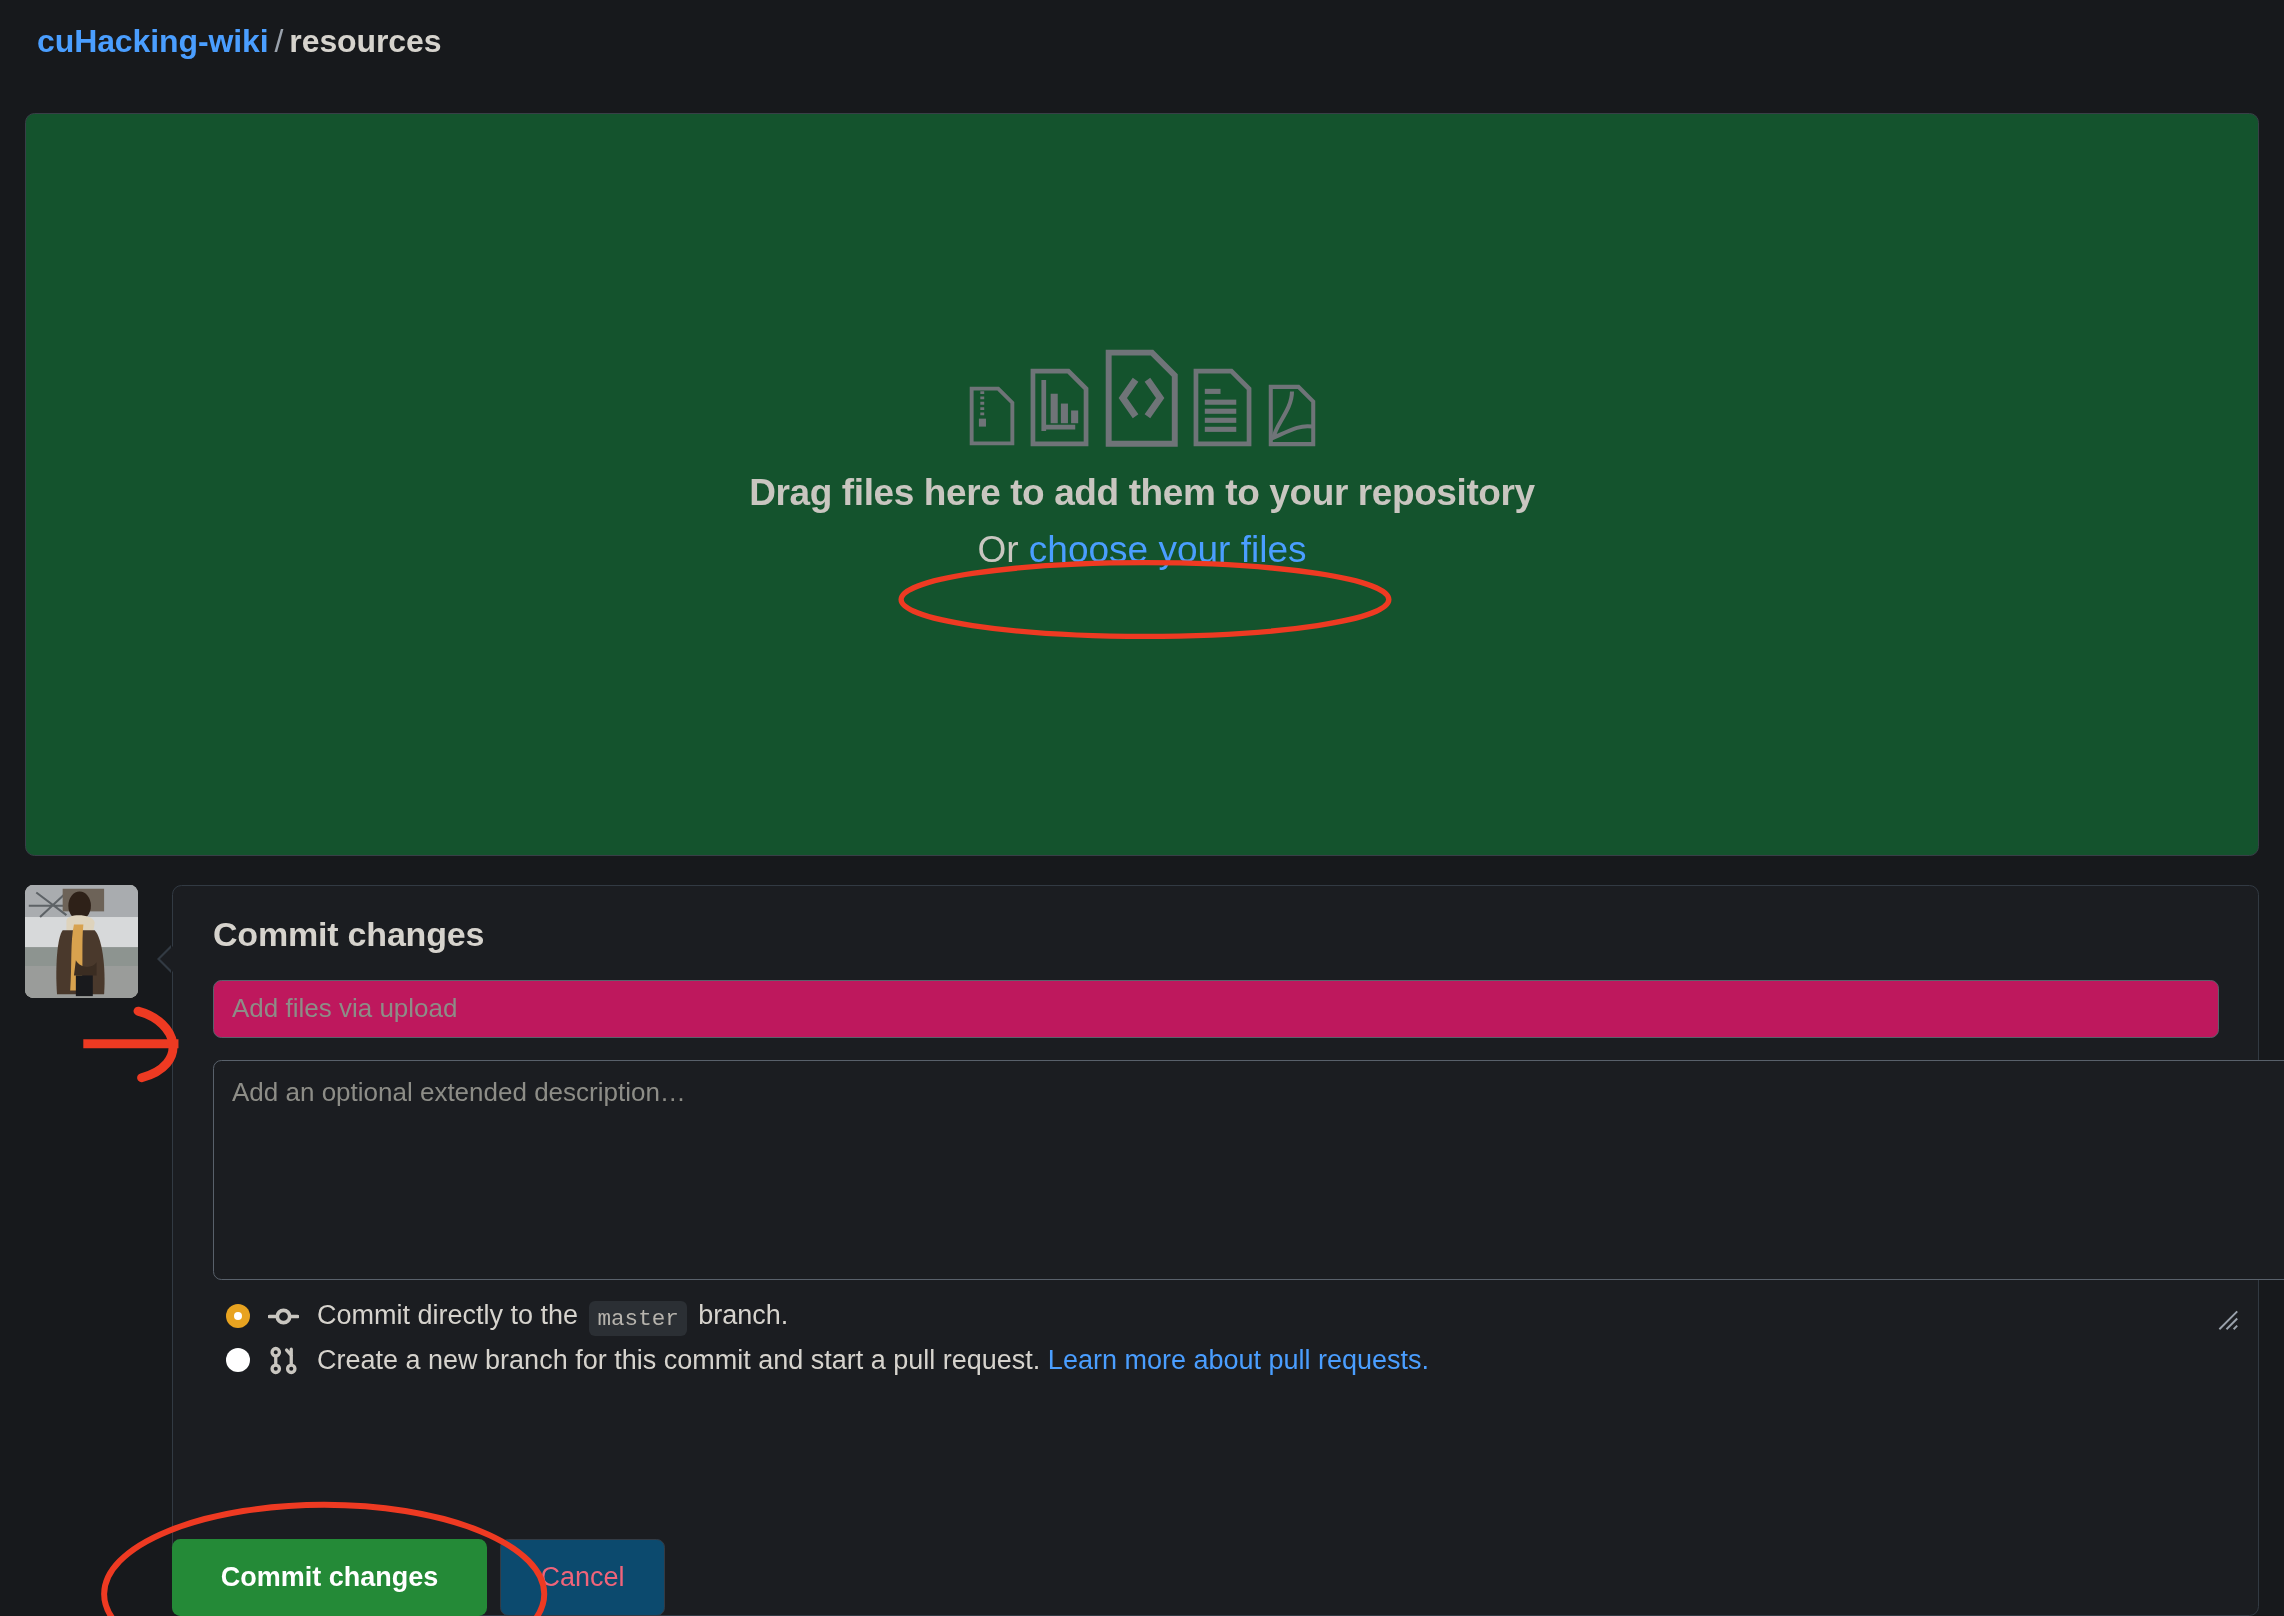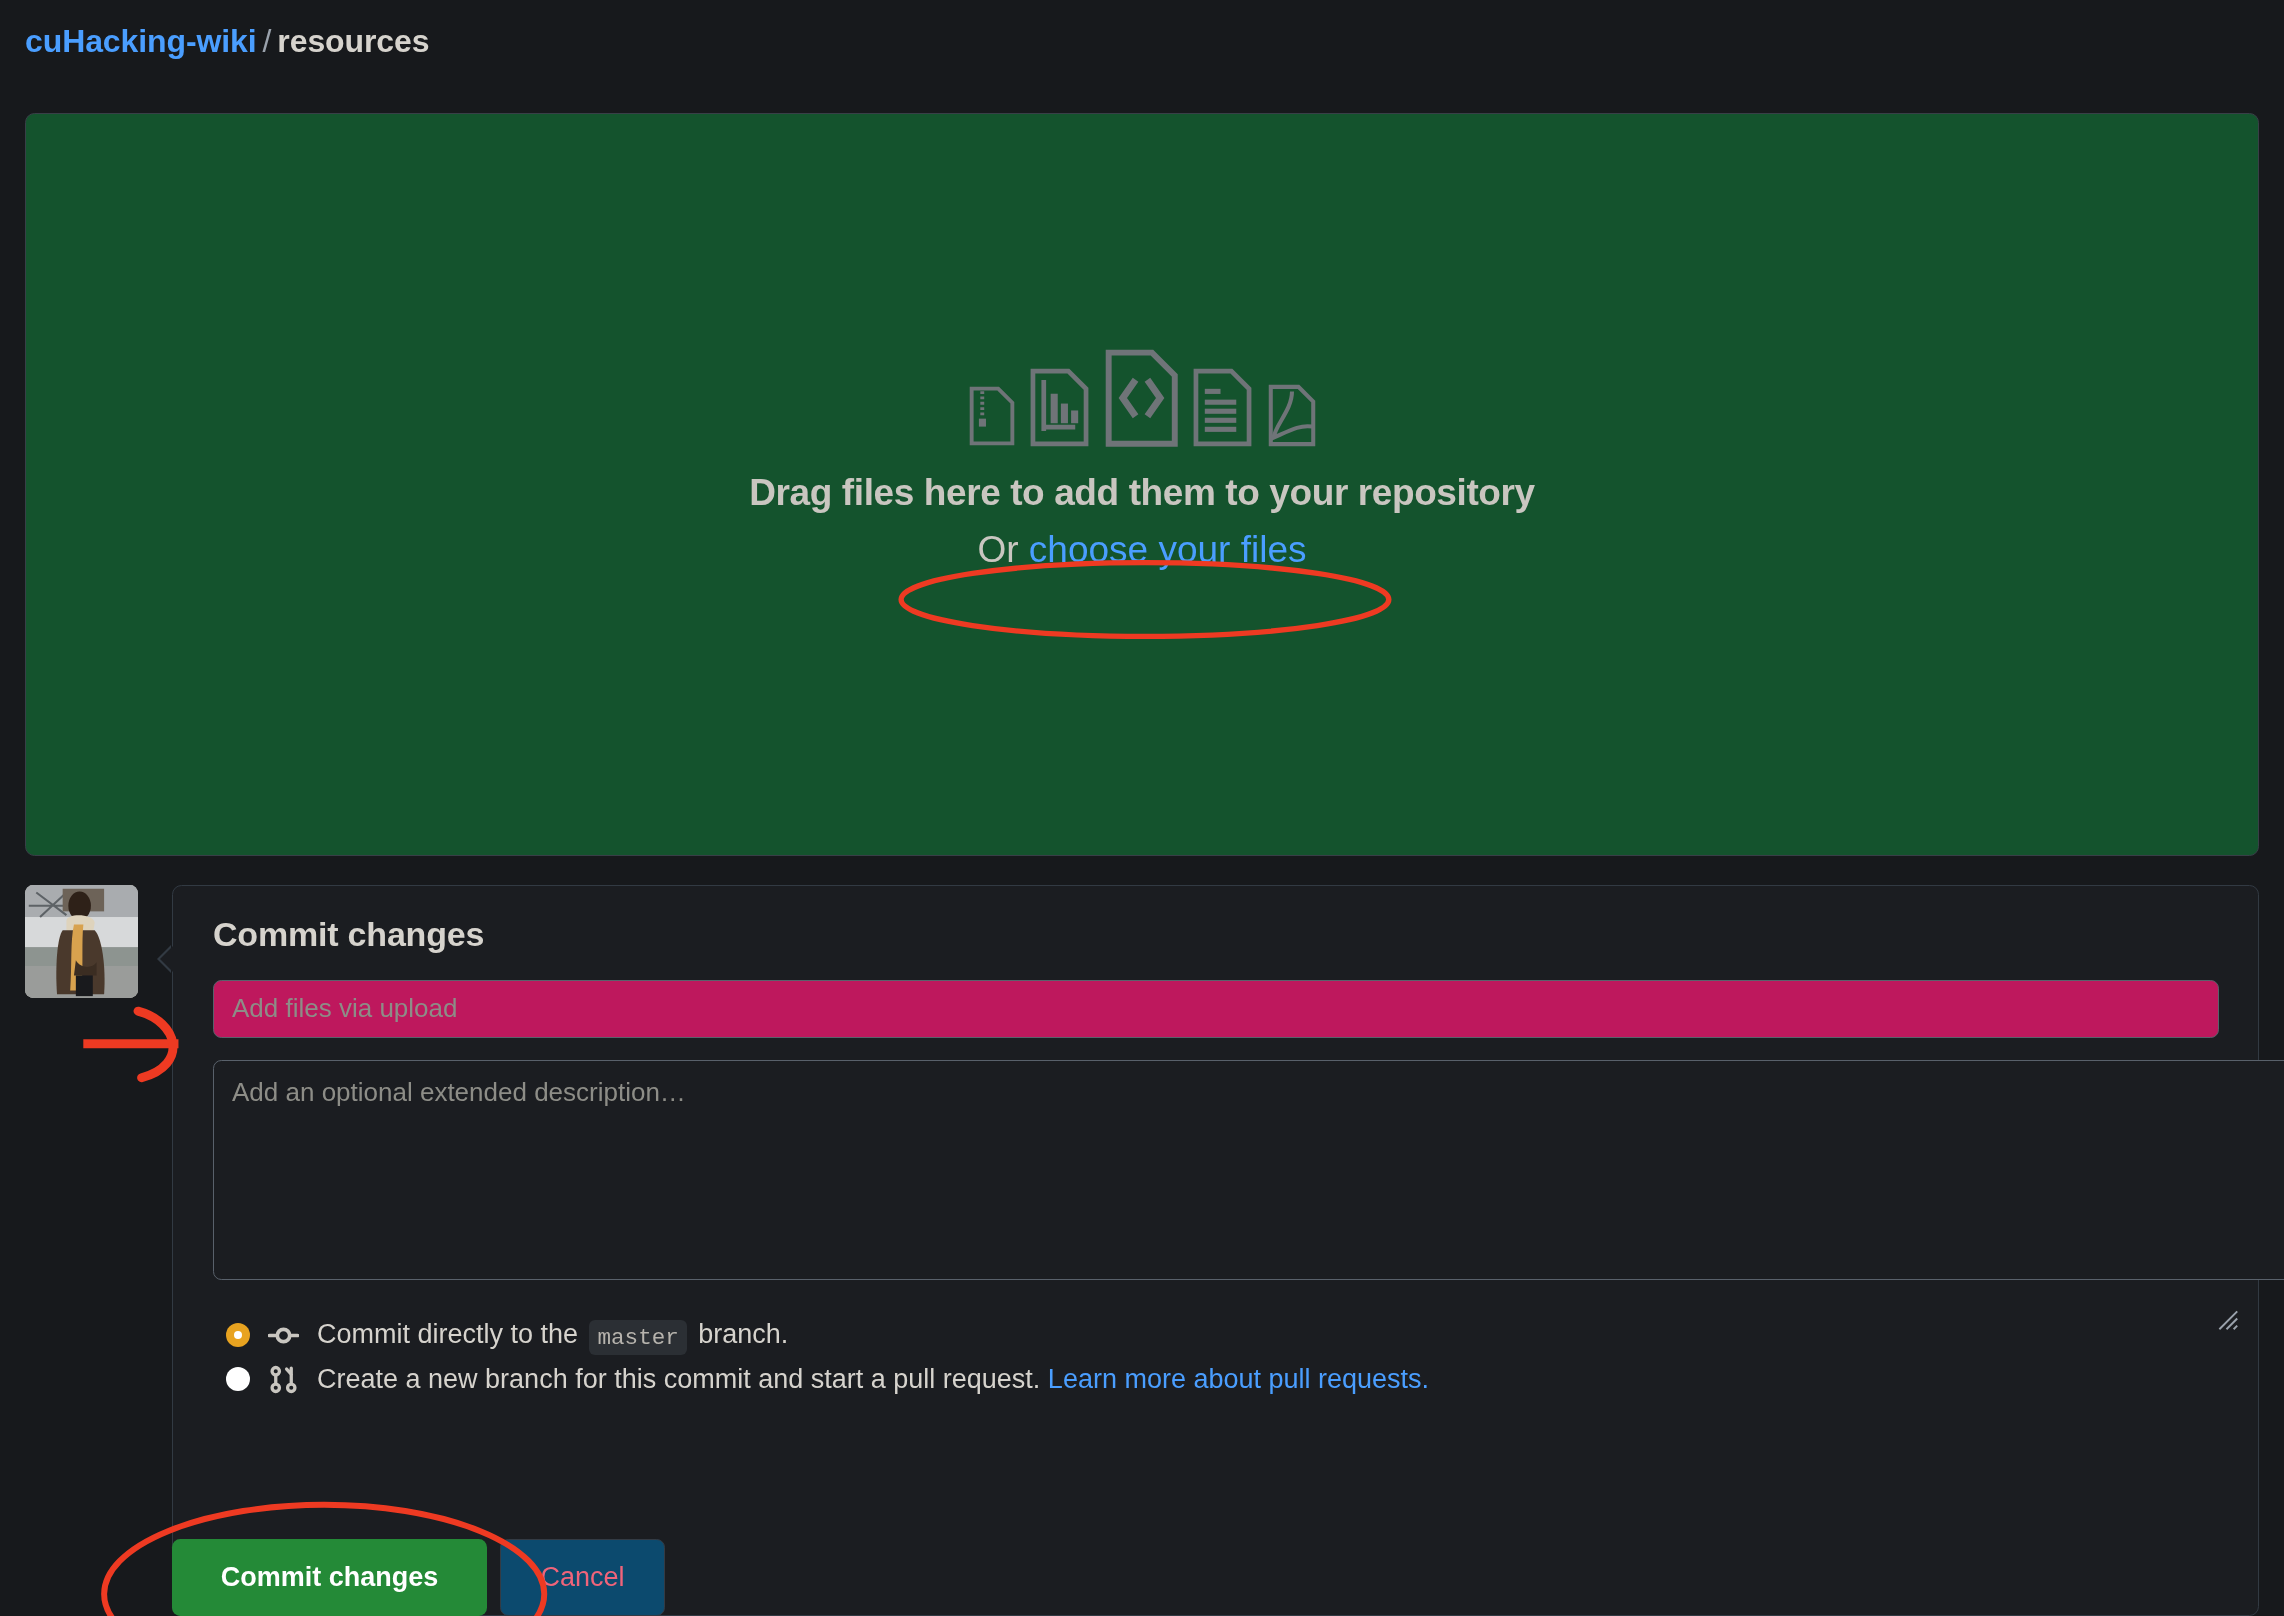--- a/index.html
+++ b/index.html
@@ -8,21 +8,21 @@
     height: 1616px;
     background: #17191c;
     font-family: "Liberation Sans", sans-serif;
     overflow: hidden;
   }
   body { position: relative; }
 
   
   .breadcrumb {
     position: absolute;
-    left: 25px;
+    left: 37px;
     top: 25px;
     font-size: 32px;
     font-weight: bold;
     letter-spacing: -0.1px;
     white-space: nowrap;
     line-height: 1;
   }
   .bc-repo { color: #4a9eff; }
   .bc-sep  { color: #9aa2ac; font-weight: normal; padding: 0 6px; }
   .bc-path { color: #d6d3cd; }
@@ -154,21 +154,21 @@
   .commit-desc::placeholder { color: #8d8d87; }
   .resize-grip {
     position: absolute;
     right: 45px;
     top: 1306px;
     width: 25px; height: 25px;
     pointer-events: none;
   }
 
   
-  .options { margin-top: 33px; }
+  .options { margin-top: 14px; }
   .opt-row {
     display: flex;
     align-items: center;
     height: 44px;
     white-space: nowrap;
   }
   .radio {
     width: 24px; height: 24px;
     border-radius: 50%;
     flex: 0 0 auto;

